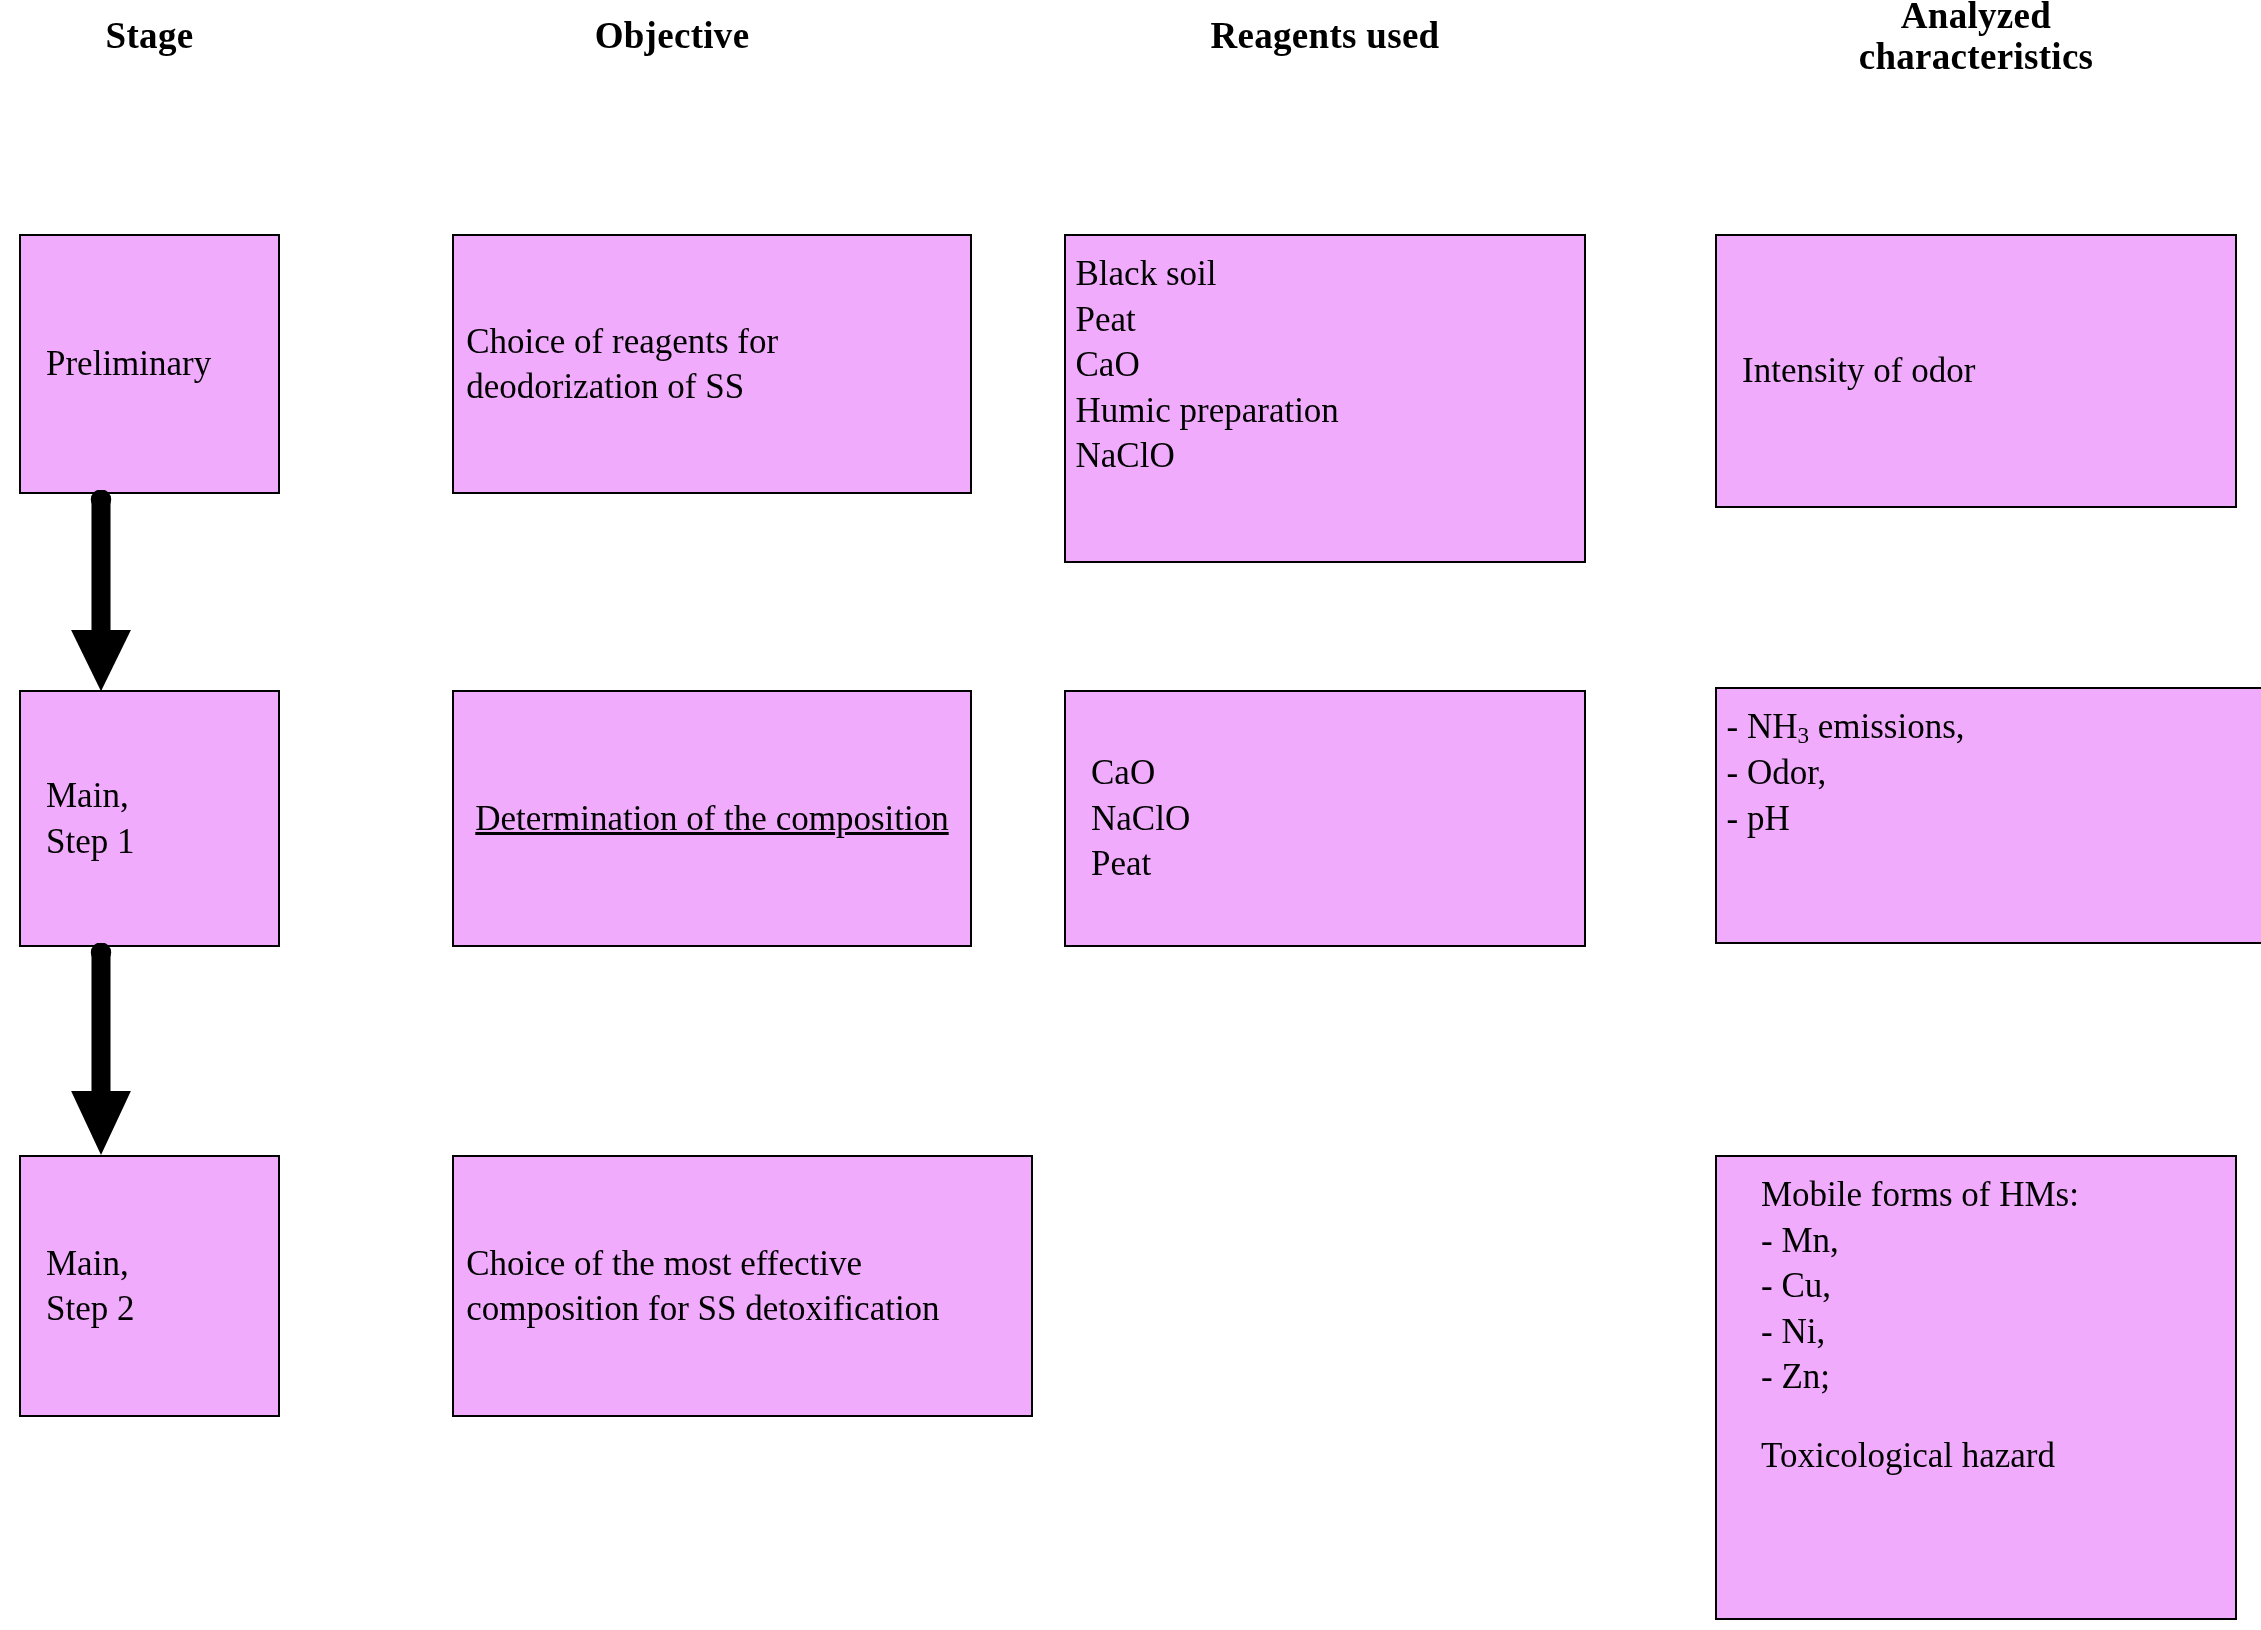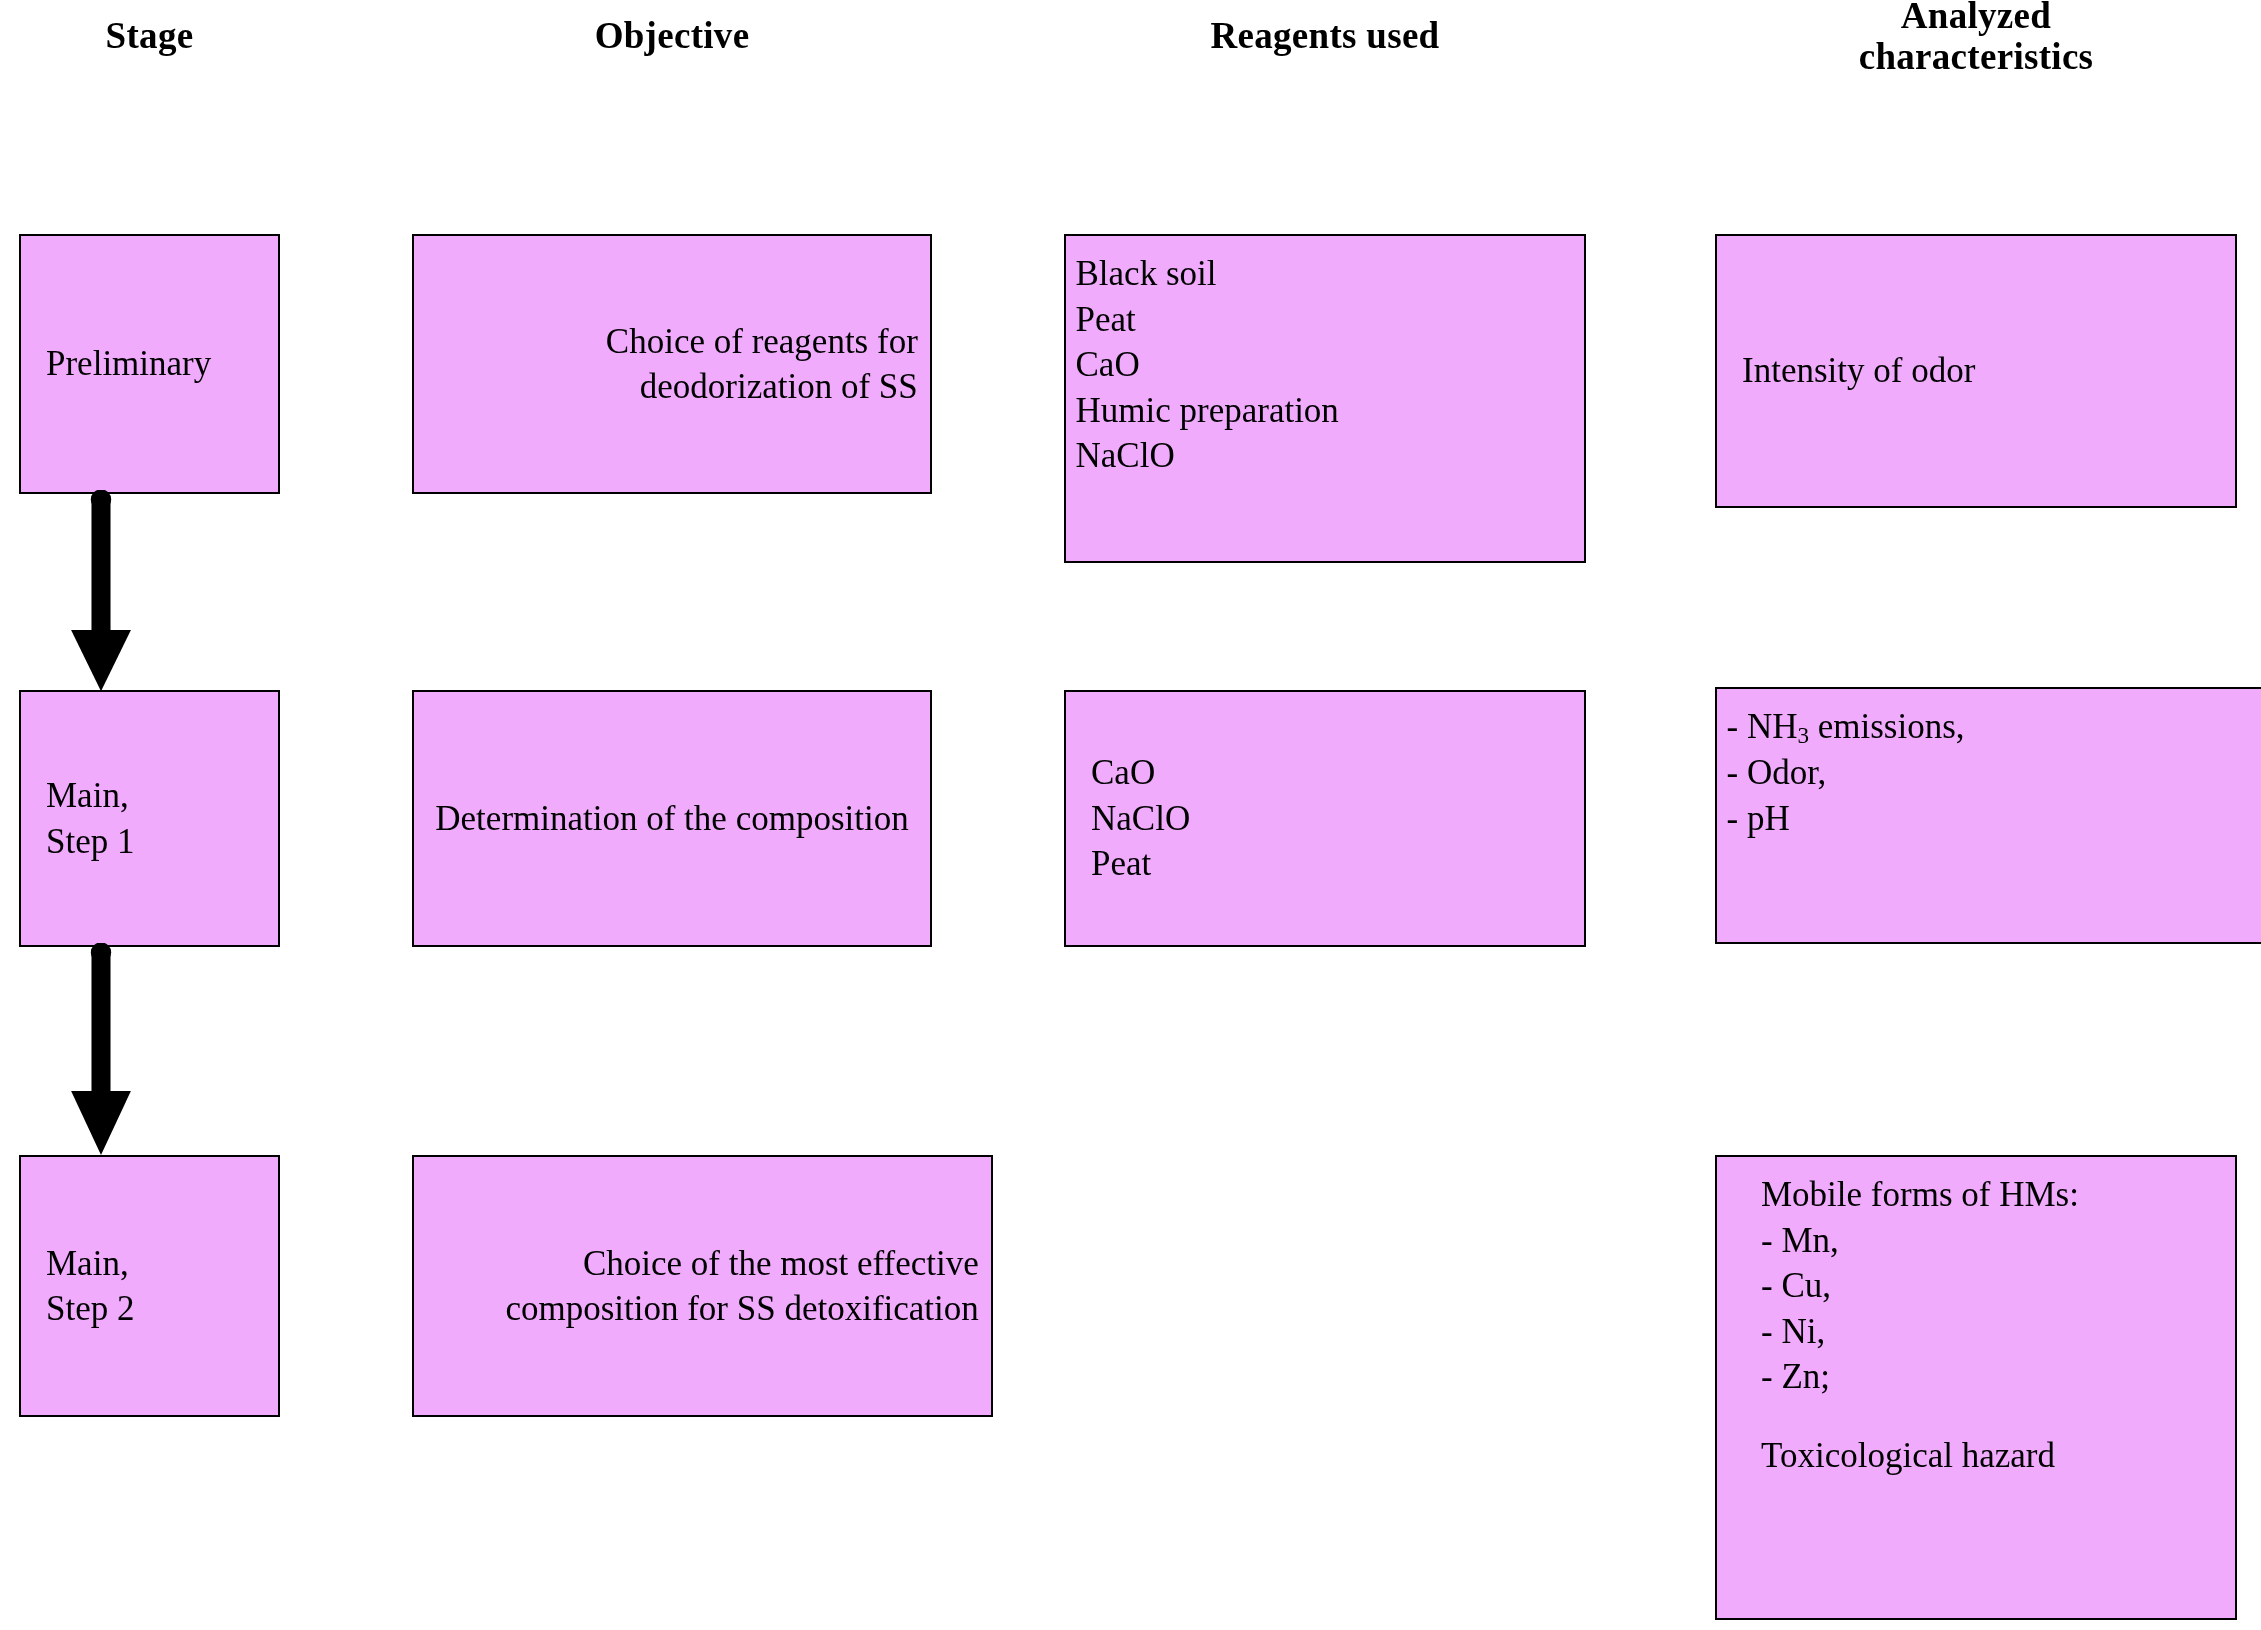--- a/index.html
+++ b/index.html
@@ -18,32 +18,32 @@
   #hdr-objective{left:412px; top:15px; width:520px;}
   #hdr-reagents{left:1064px;top:15px; width:522px;}
   #hdr-analyzed{left:1715px;top:-5.4px; width:522px;}
 
   
   .node{
     position:absolute;border:2.7px solid #000;background:#f0abfc;
     box-sizing:border-box;font-size:35px;line-height:1.30;
   }
   .node .txt{display:block;}
-  .node.center{display:flex;align-items:center;justify-content:center;text-align:right;padding:0 12.2px;}
+  .node.center{display:flex;align-items:center;justify-content:center;text-align:left;padding:0 12.2px;margin-left:40px;}
   .node.left{display:flex;align-items:center;justify-content:flex-start;text-align:left;padding:0 0 0 25px;}
   .node.lefttop{display:block;text-align:left;padding:15px 0 0 9.5px;}
 
   
   #stage-1{left:19px;  top:234px; width:261px; height:260px;}
   #stage-2{left:19px;  top:690px;width:261px; height:257px;}
   #stage-3{left:19px;  top:1155px;width:261px; height:262px;}
 
   
   #obj-1{left:412px; top:234px; width:520px; height:260px;}
-  #obj-2{left:412px; top:690px;width:520px; height:257px;}
+  #obj-2{left:412px; top:690px;width:520px; height:257px;text-decoration:underline;}
   #obj-3{left:412px; top:1155px;width:581px; height:262px;}
 
   
   #reag-1{left:1064px;top:234px; width:522px; height:329px;}
   #reag-2{left:1064px;top:690px;width:522px; height:257px;}
 
   
   #anal-1{left:1715px;top:234px; width:522px; height:274px;}
   #anal-2{left:1715px;top:687px;width:548px; height:257px;}
   #anal-3{left:1715px;top:1155px;width:522px; height:465px;padding-left:44px;}

